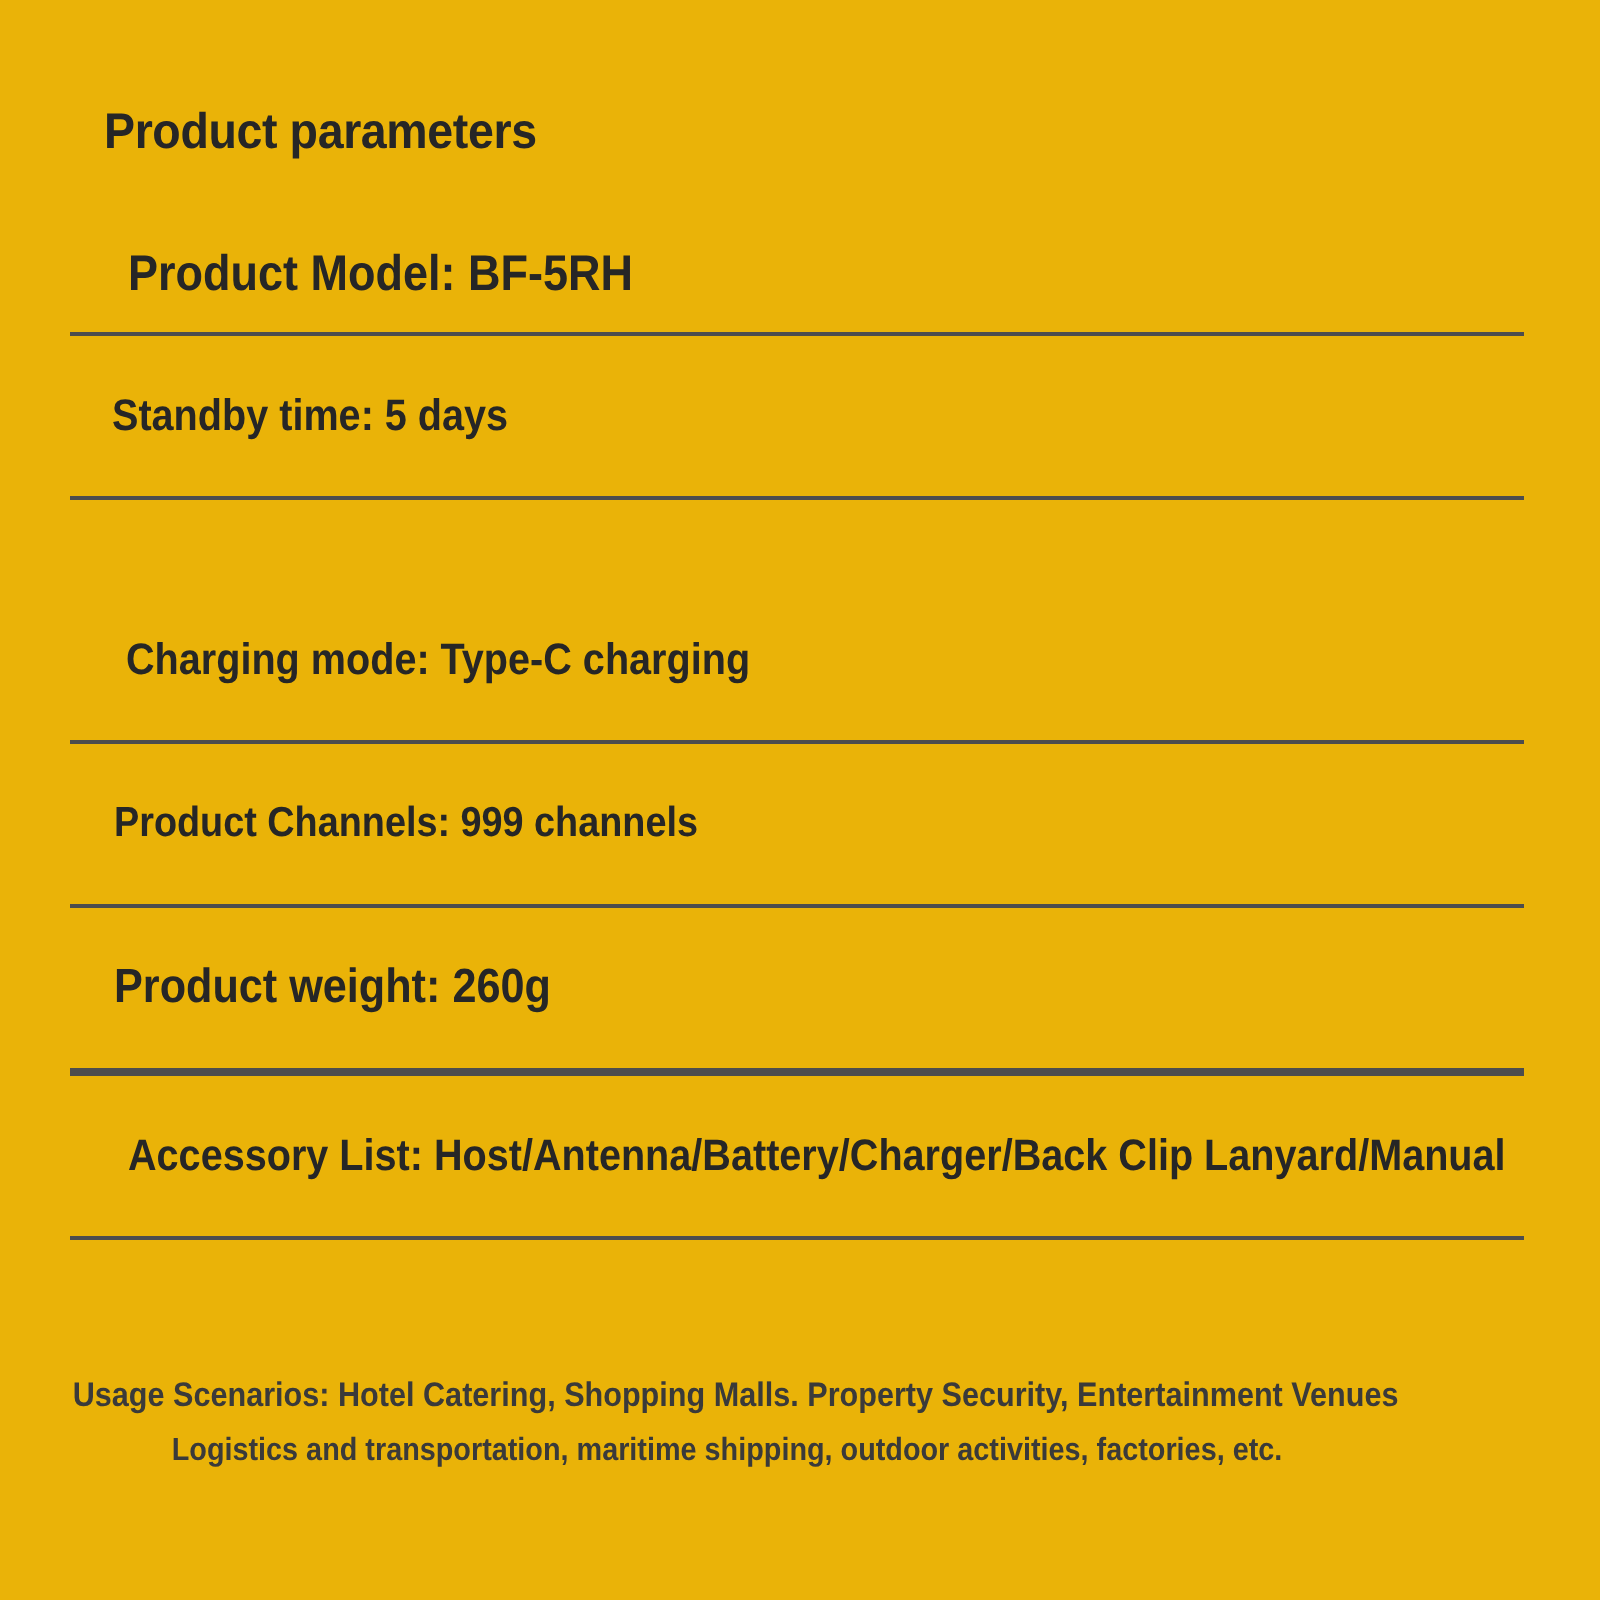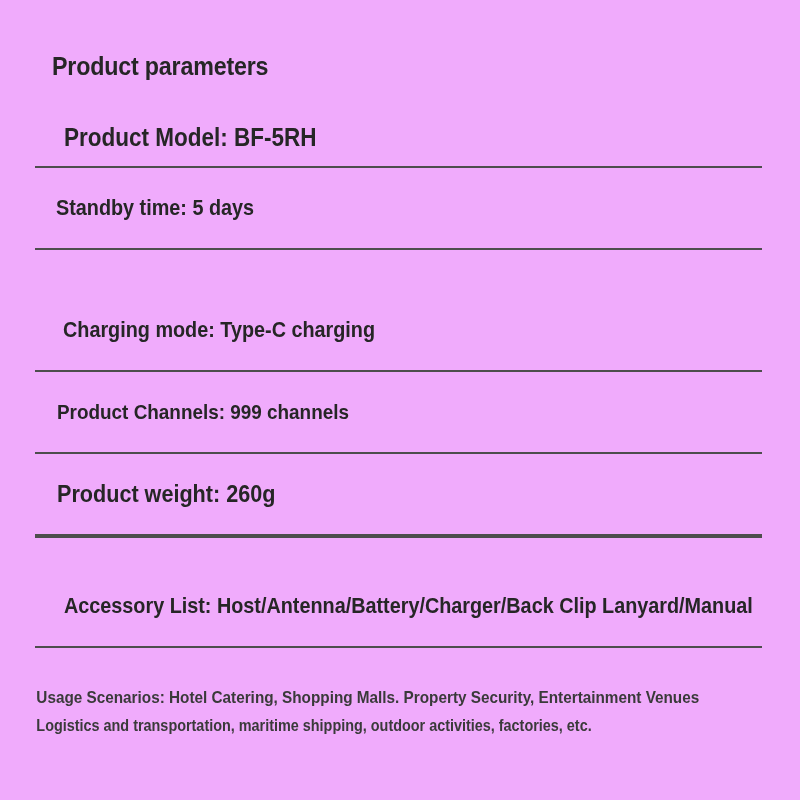--- a/index.html
+++ b/index.html
@@ -12,21 +12,21 @@
     background: #ffffff;
     font-family: "Liberation Sans", "DejaVu Sans", sans-serif;
     color: #2b2b2b;
     overflow: hidden;
   }
 
   .page {
     position: relative;
     width: 800px;
     height: 800px;
-    background: #f0abfc;
+    background: #eab308;
   }
 
   
   .page-title {
     position: absolute;
     left: 52px;
     top: 52px;
     font-size: 25px;
     font-weight: 700;
     letter-spacing: -0.2px;
@@ -81,30 +81,30 @@
 
   .row-channels     { height: 80px; }
   .row-channels .spec-text  { font-size: 21px; margin-left: 57px; }
 
   .row-weight       { height: 80px; align-items: center; }
   .row-weight .spec-text    { font-size: 24px; margin-left: 57px; }
 
   .row-dimensions   { height: 80px; }
   .row-dimensions .spec-text{ font-size: 24px; margin-left: 58px; }
 
-  .row-accessory    { height: 80px; margin-top: 28px; }
+  .row-accessory    { height: 80px; }
   .row-accessory .spec-text { font-size: 22px; margin-left: 64px; }
 
   
   .usage-block {
     position: absolute;
     left: 0;
     top: 684px;
     width: 727px;
-    text-align: left;
+    text-align: center;
   }
 
   .usage-line {
     color: #3a3a3a;
     font-weight: 700;
     font-stretch: condensed;
     white-space: nowrap;
     display: block;
   }
 

